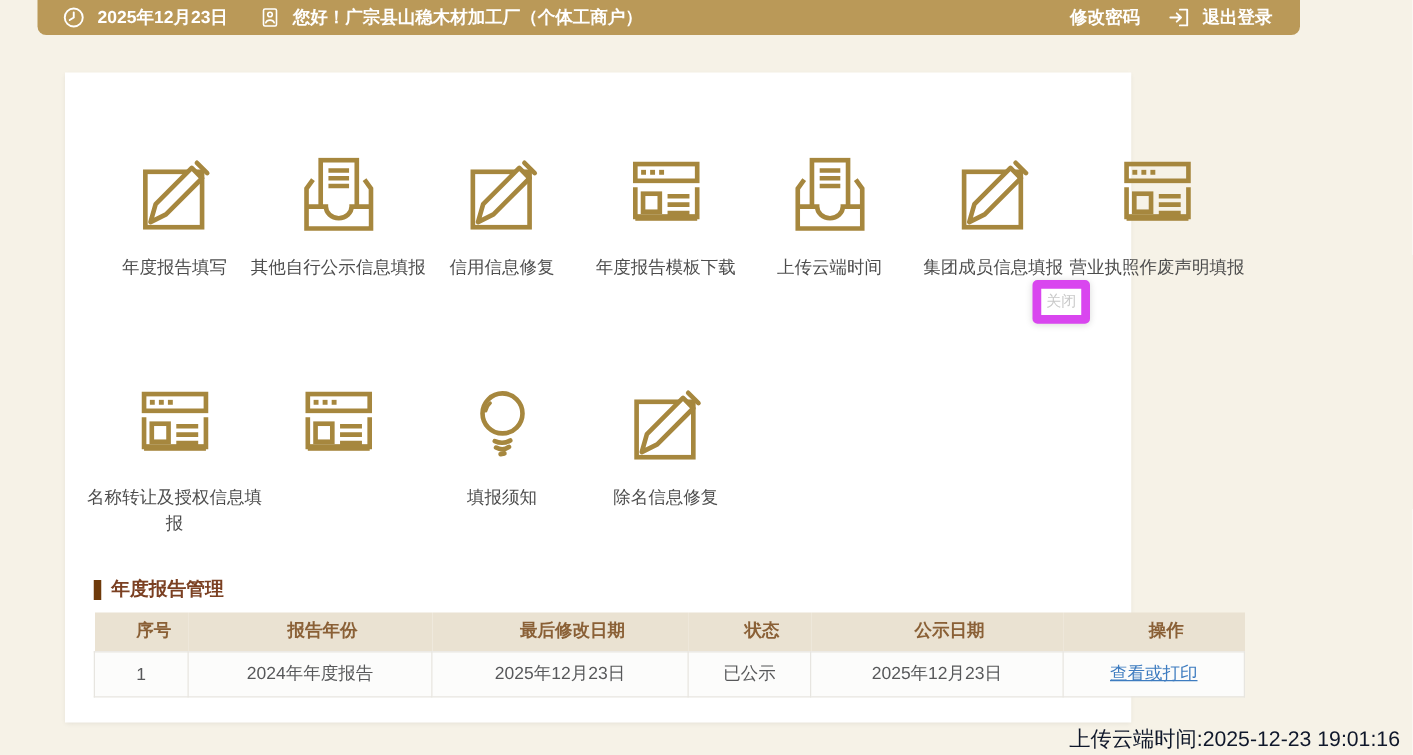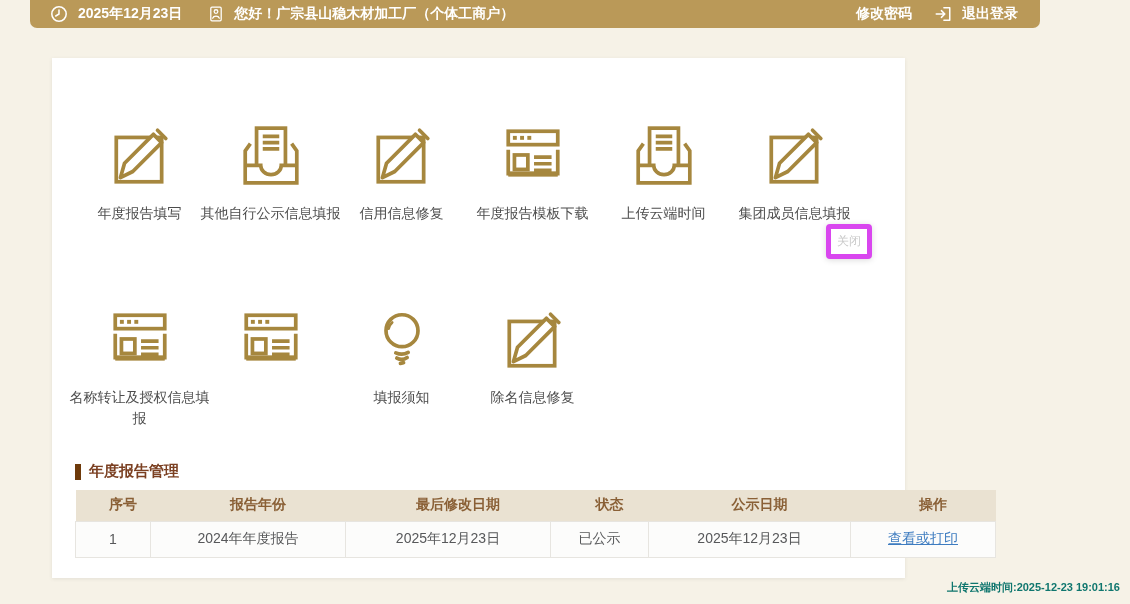--- a/index.html
+++ b/index.html
@@ -42,21 +42,21 @@
   }
   .gicon { width:66px; height:66px; flex:none; }
   .glabel {
     margin-top:14px; width:148px; align-self:center;
     font-size:14px; line-height:21px; color:#4d4d4d; text-align:center;
   }
 
   
   .tooltip {
     position:absolute; left:774px; top:166px; width:46px; height:35px;
-    background:#fff; border:5px solid #d946ef; border-radius:4px;
+    background:#fff; border:7px solid #d946ef; border-radius:4px;
     box-shadow:0 1px 6px rgba(0,0,0,.15);
     color:#c9c9c9; font-size:12px;
     display:flex; align-items:center; justify-content:center;
     z-index:5; cursor:pointer;
   }
 
   
   .section-title {
     position:absolute; left:23px; top:404px;
     display:flex; align-items:center;
@@ -75,21 +75,21 @@
   }
   .report-table td {
     background:#fcfcfb; color:#57585a; height:36px; text-align:center;
     border:1px solid #e7e5e0;
   }
   .action-link { color:var(--link-blue,#3e7cc0); text-decoration:underline; cursor:pointer; }
 
   
   .upload-time {
     position:absolute; right:10px; top:580px;
-    font-size:11px; font-weight:700; color:#0f766e;
+    font-size:17px; font-weight:400; color:#0f172a;
   }
 </style>
 </head>
 <body>
 
 <header class="topbar">
   <div class="tb-group">
     <span class="tb-icon">
       <svg viewBox="0 0 20 20" width="18" height="18" fill="none" stroke="#fff" stroke-width="1.7" stroke-linecap="round">
         <circle cx="10" cy="10" r="8"></circle>
@@ -171,20 +171,33 @@
             </svg></span>
           <span class="glabel">上传云端时间</span>
         </div>
         <div class="grid-item">
           <span class="gicon"><svg viewBox="0 0 64 64" width="66" height="66" fill="none" stroke="#a6873e" stroke-width="3.6">
     <rect x="9" y="14" width="44" height="43"></rect>
     <path d="M13 53 L17 39 L45 11 L53 19 L25 47 Z" fill="#fff" stroke-linejoin="round"></path>
     <path d="M49 7 L57 15" stroke-linecap="round"></path>
             </svg></span>
           <span class="glabel">集团成员信息填报</span>
+        </div>
+        <div class="grid-item">
+          <span class="gicon"><svg viewBox="0 0 64 64" width="66" height="66" fill="none" stroke="#a6873e" stroke-width="3.6">
+    <rect x="8" y="8" width="48" height="13"></rect>
+    <rect x="12.5" y="12.5" width="3.8" height="3.8" fill="#a6873e" stroke="none"></rect>
+    <rect x="19.5" y="12.5" width="3.8" height="3.8" fill="#a6873e" stroke="none"></rect>
+    <rect x="26.5" y="12.5" width="3.8" height="3.8" fill="#a6873e" stroke="none"></rect>
+    <path d="M8 26 V49 H56 V26"></path>
+    <rect x="8" y="47" width="48" height="5" fill="#a6873e" stroke="none"></rect>
+    <rect x="14" y="31" width="13" height="14"></rect>
+    <path d="M33 33 H50 M33 39.5 H50 M33 46 H50"></path>
+            </svg></span>
+          <span class="glabel">营业执照作废声明填报</span>
         </div>
       </div>
       <div class="grid-row r1">
         <div class="grid-item">
           <span class="gicon"><svg viewBox="0 0 64 64" width="66" height="66" fill="none" stroke="#a6873e" stroke-width="3.6">
     <rect x="8" y="8" width="48" height="13"></rect>
     <rect x="12.5" y="12.5" width="3.8" height="3.8" fill="#a6873e" stroke="none"></rect>
     <rect x="19.5" y="12.5" width="3.8" height="3.8" fill="#a6873e" stroke="none"></rect>
     <rect x="26.5" y="12.5" width="3.8" height="3.8" fill="#a6873e" stroke="none"></rect>
     <path d="M8 26 V49 H56 V26"></path>

